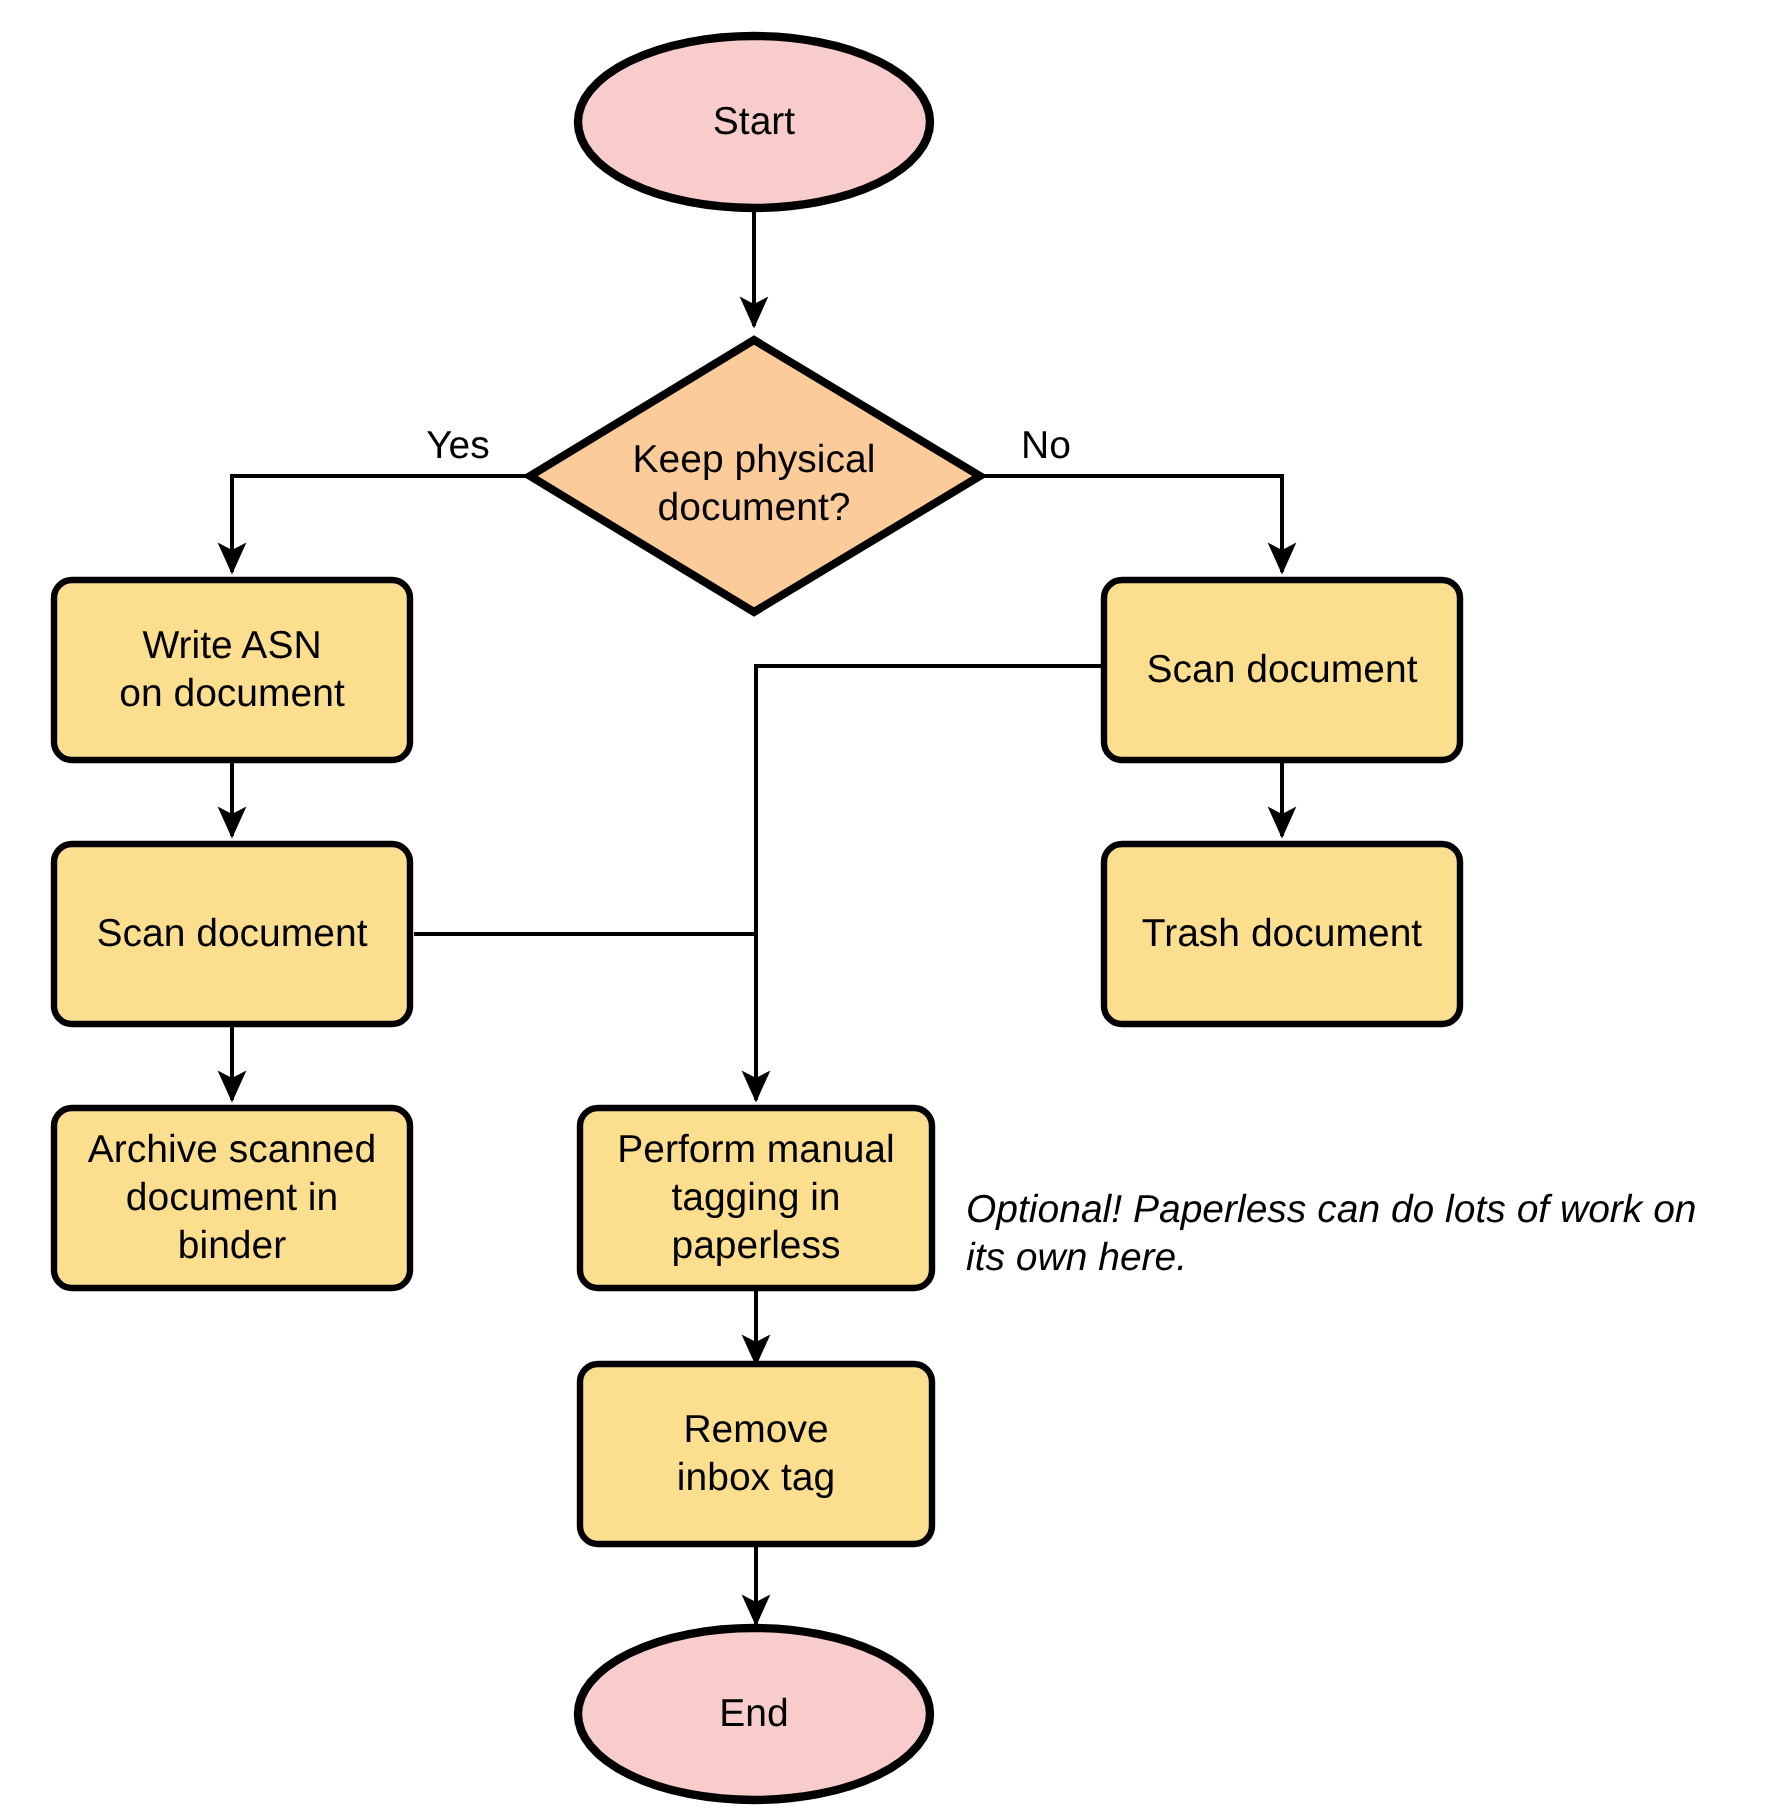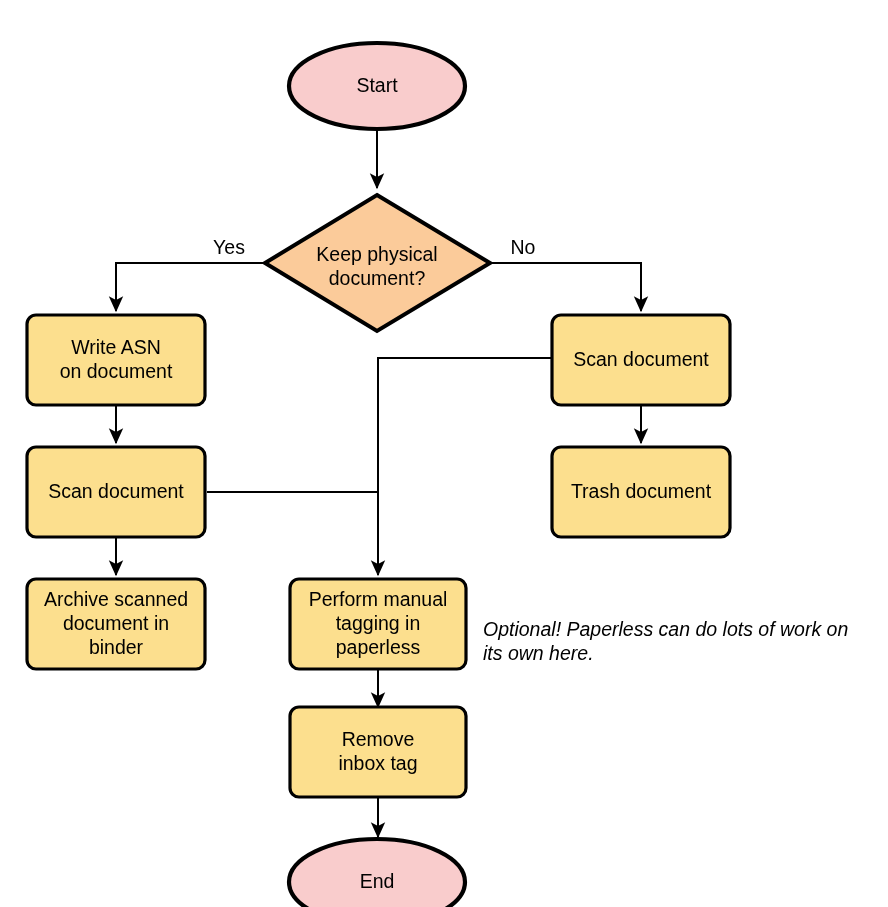--- a/index.html
+++ b/index.html
@@ -12,21 +12,20 @@
     width: 888px;
     height: 907px;
     overflow: hidden;
     font-family: "Liberation Sans", sans-serif;
   }
   #flowchart-root {
     position: relative;
     width: 888px;
     height: 735px;
     background: #ffffff;
-    margin-top: 25px;
   }
   svg#flow-svg {
     display: block;
     width: 888px;
     height: 907px;
   }
   .node-shape {
     stroke: #000000;
     stroke-width: 3.2;
     stroke-linejoin: round;

